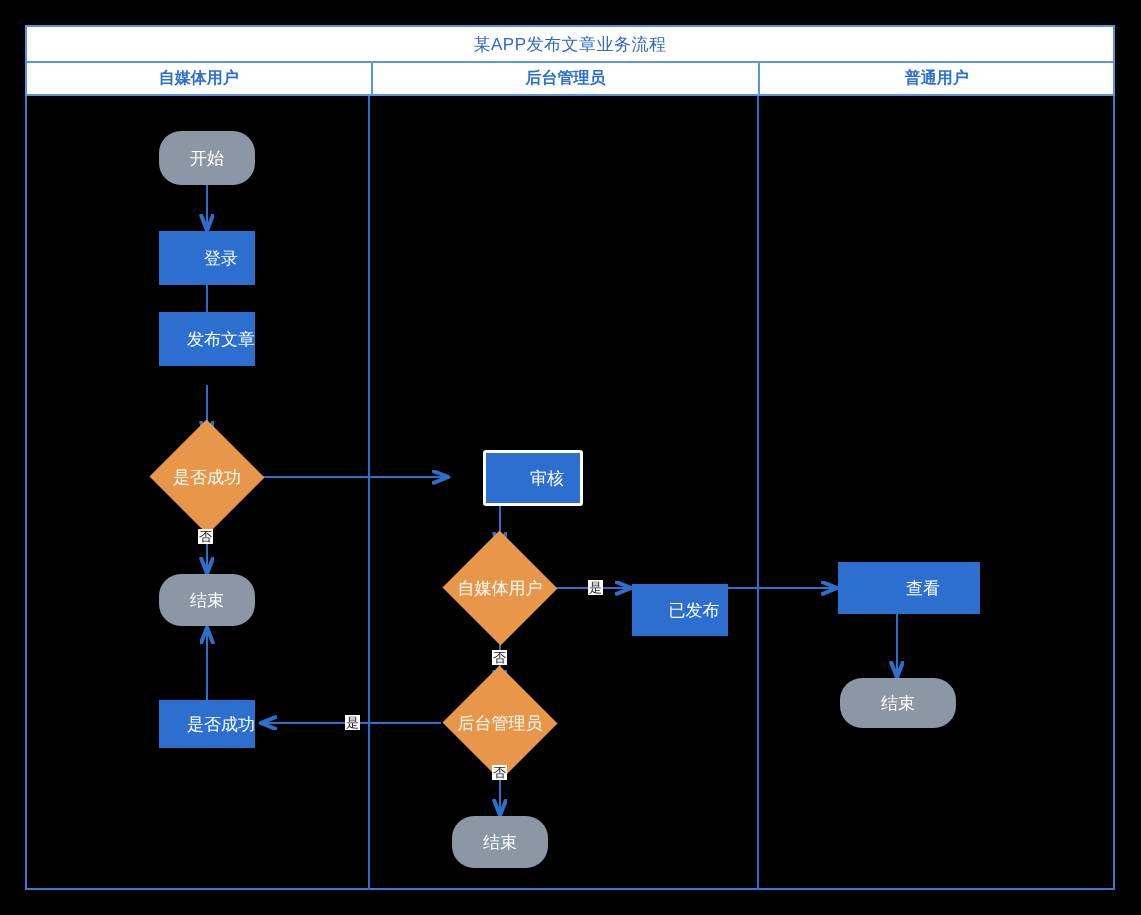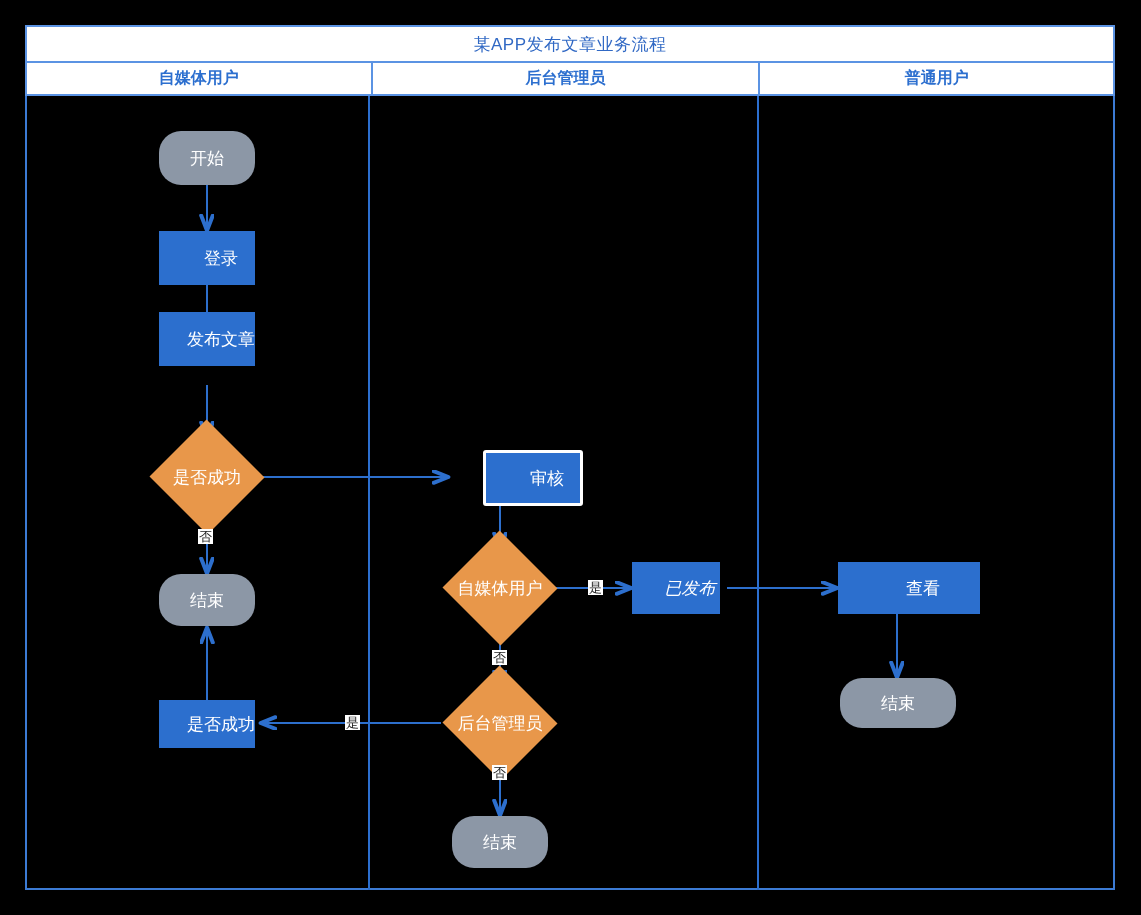--- a/index.html
+++ b/index.html
@@ -253,21 +253,21 @@
 
   <div class="node node-process selected" style="left:450px; top:450px; width:100px; height:56px;margin-left:33px;">
     <span>审核</span>
   </div>
 
   <div class="node-decision" style="left:442px; top:531px; width:116px; height:114px;">
     <span class="diamond-bg"></span>
     <span class="dec-label">自媒体用户</span>
   </div>
 
-  <div class="node node-process" style="left:632px; top:562px; width:88px; height:52px;font-style:italic;">
+  <div class="node node-process" style="left:632px; top:584px; width:96px; height:52px;">
     <span>已发布</span>
   </div>
 
   <div class="node-decision" style="left:442px; top:666px; width:116px; height:114px;">
     <span class="diamond-bg"></span>
     <span class="dec-label">后台管理员</span>
   </div>
 
   <div class="node node-terminal" style="left:452px; top:816px; width:96px; height:52px;">
     <span>结束</span>

